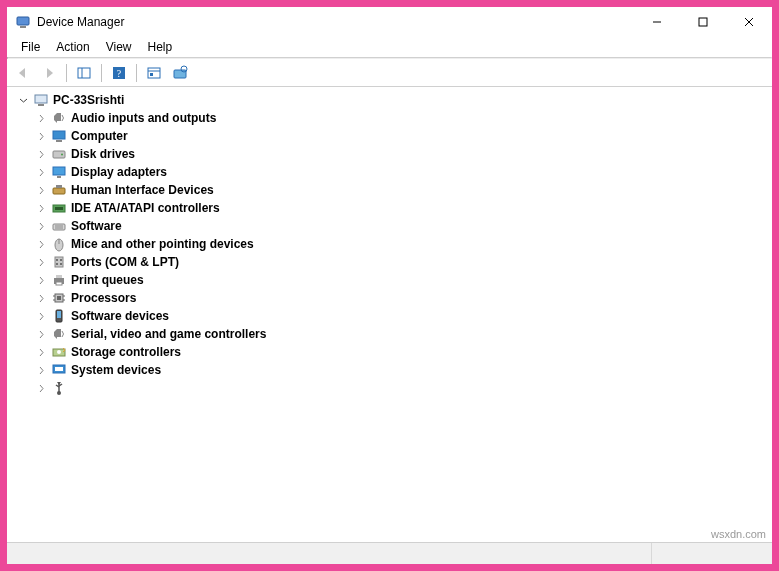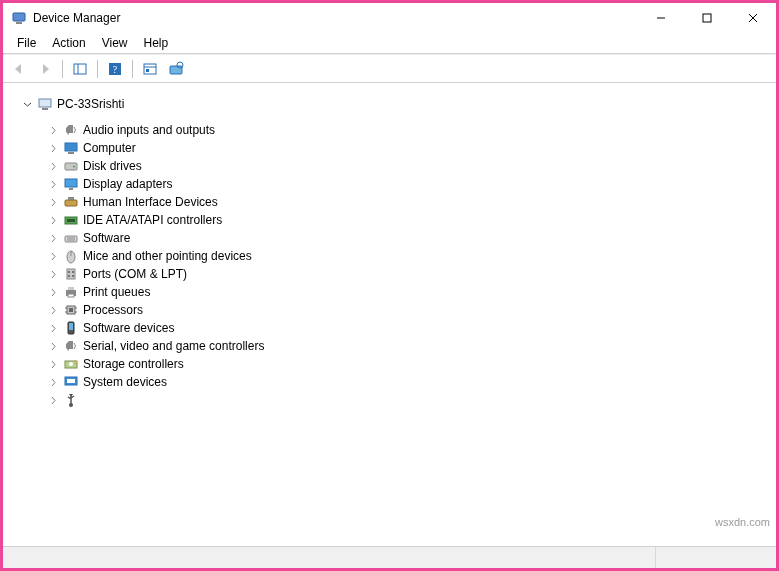--- a/index.html
+++ b/index.html
@@ -6,21 +6,21 @@
   body {
     margin: 0;
     font-family: "Segoe UI", Tahoma, sans-serif;
     font-size: 12px;
     background: #fff;
     color: #000;
   }
   .window {
     width: 779px;
     height: 571px;
-    border: 3px solid #ec4899;
+    border: 7px solid #ec4899;
     background: #fff;
     display: flex;
     flex-direction: column;
     position: relative;
   }
   .titlebar {
     height: 30px;
     display: flex;
     align-items: center;
     padding: 0 0 0 8px;
@@ -75,21 +75,21 @@
     width: 1px; height: 18px;
     background: #c0c0c0;
     margin: 0 3px;
   }
   .content {
     flex: 1;
     padding: 4px 6px;
     overflow: auto;
     background: #fff;
   }
-  .tree ul { list-style: none; margin: 8px; padding: 0 0 0 18px; }
+  .tree ul { list-style: none; margin: 0; padding: 0 0 0 18px; font-weight: bold; }
   .tree > ul { padding-left: 4px; }
   .tree li {
     position: relative;
     line-height: 18px;
     white-space: nowrap;
   }
   .row {
     display: flex;
     align-items: center;
     height: 18px;
@@ -110,21 +110,21 @@
   .statusbar {
     height: 22px;
     border-top: 1px solid #d0d0d0;
     background: #f0f0f0;
     display: flex;
     align-items: center;
   }
   .statusbar .cell { flex:1; border-right: 1px solid #d8d8d8; height:100%; }
   .watermark {
     position: absolute;
-    right: 6px; bottom: 40px;
+    right: 6px; bottom: 24px;
     font-size: 11px;
     color: #9a9a9a;
   }
   svg { display: block; }
 </style>
 </head>
 <body>
 
 <div class="window">
 

